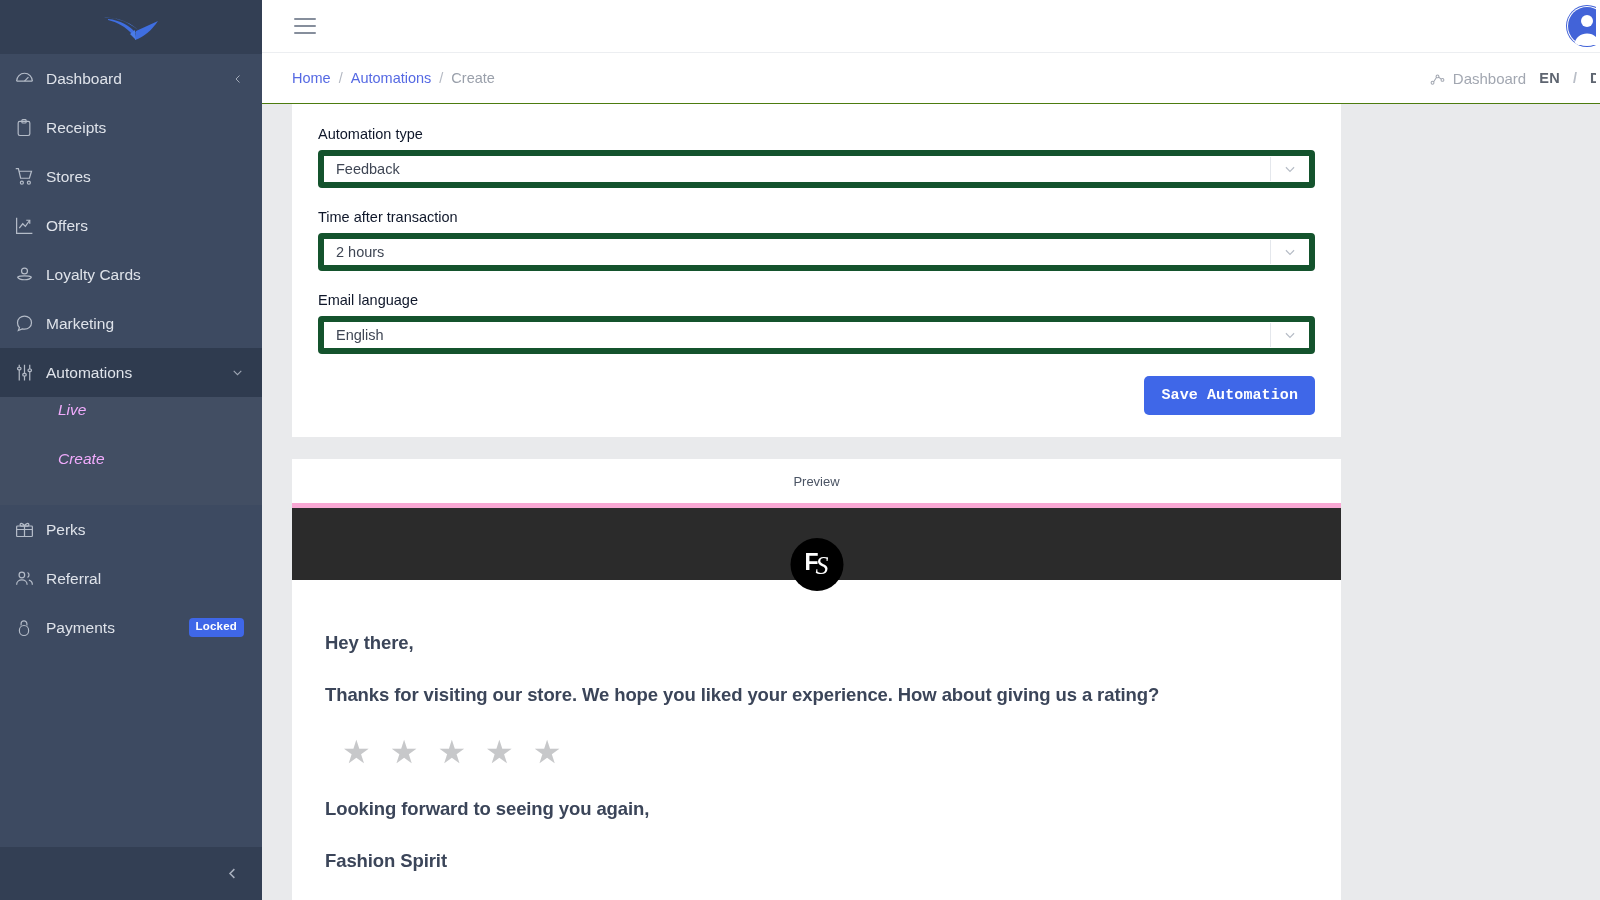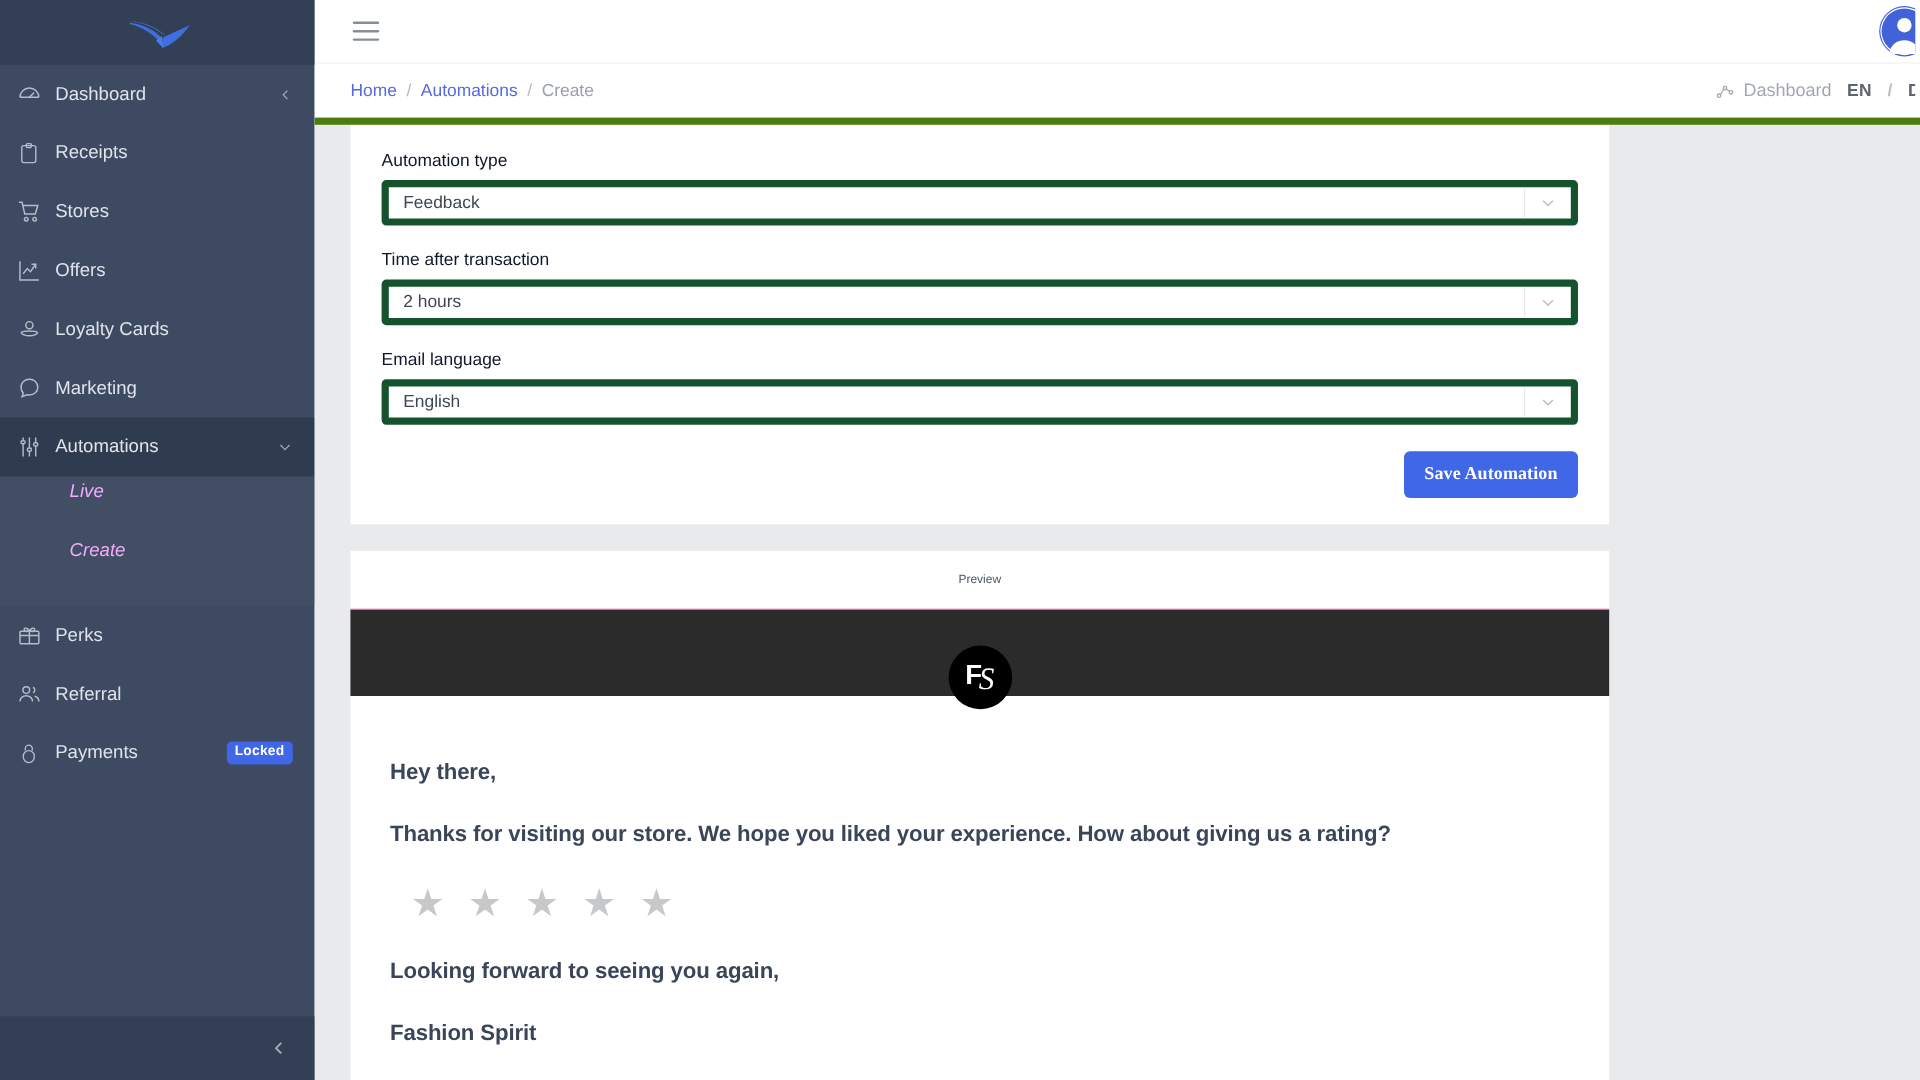--- a/index.html
+++ b/index.html
@@ -88,21 +88,21 @@
     width: 42px; height: 42px; border-radius: 50%;
     background: #4263d8;
     overflow: hidden;
   }
 
   .breadcrumbbar {
     height: 51px; flex: 0 0 51px;
     background: #fff;
     display: flex; align-items: center; justify-content: space-between;
     padding: 0 4px 0 30px;
-    border-bottom: 6px solid #4d7c0f;
+    border-bottom: 1px solid #4d7c0f;
     font-size: 14.5px;
   }
   .crumbs { display: flex; align-items: center; gap: 8px; }
   .crumb-link { color: #5569e3; cursor: pointer; }
   .crumb-sep { color: #b4b9c3; }
   .crumb-current { color: #9aa0ab; }
   .topright { display: flex; align-items: center; gap: 13px; padding-right: 0; }
   .topright .dash { display: flex; align-items: center; gap: 7px; color: #a2a7b1; font-size: 15px; }
   .lang { font-size: 14.5px; font-weight: bold; color: #5e6570; letter-spacing: .3px; }
   .lang-sep { color: #b9bec7; font-weight: bold; }
@@ -129,33 +129,33 @@
     position: relative;
     cursor: pointer;
   }
   .select .val { flex: 1 1 auto; padding: 0 12px; font-size: 14.5px; color: #3f4654; }
   .select .sep { width: 1px; height: 24px; background: #e4e7ec; }
   .select .chev { width: 38px; display: flex; align-items: center; justify-content: center; color: #b6bcc6; }
   .save-row { display: flex; justify-content: flex-end; margin-top: 22px; }
   .btn-primary {
     background: #3f67e8; color: #fff;
     border: none; border-radius: 5px;
-    font-family: Liberation Serif, serif;
+    font-family: Liberation Mono, monospace;
     font-size: 15px; font-weight: bold;
     padding: 11px 17px;
     cursor: pointer;
     letter-spacing: .1px;
   }
 
   .card-preview { margin-top: 22px; }
   .preview-head {
     height: 49px;
     display: flex; align-items: center; justify-content: center;
-    font-size: 10px; color: #4b5464;
-    border-bottom: 1px solid #f9a8d4;
+    font-size: 13px; color: #4b5464;
+    border-bottom: 5px solid #f9a8d4;
   }
   .email-banner {
     background: #2b2b2b;
     height: 72px;
     position: relative;
   }
   .fs-logo {
     position: absolute; left: 50%; top: 30px;
     transform: translateX(-50%);
     width: 53px; height: 53px; border-radius: 50%;

